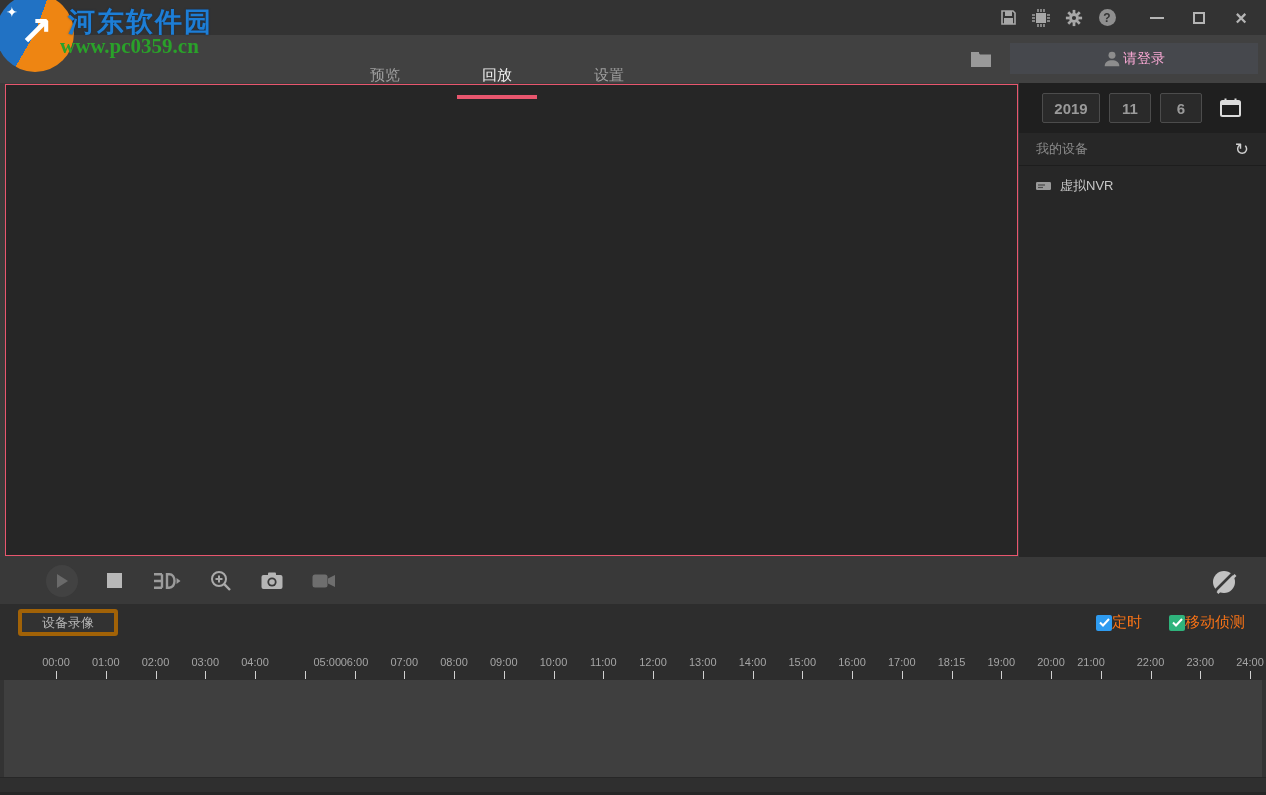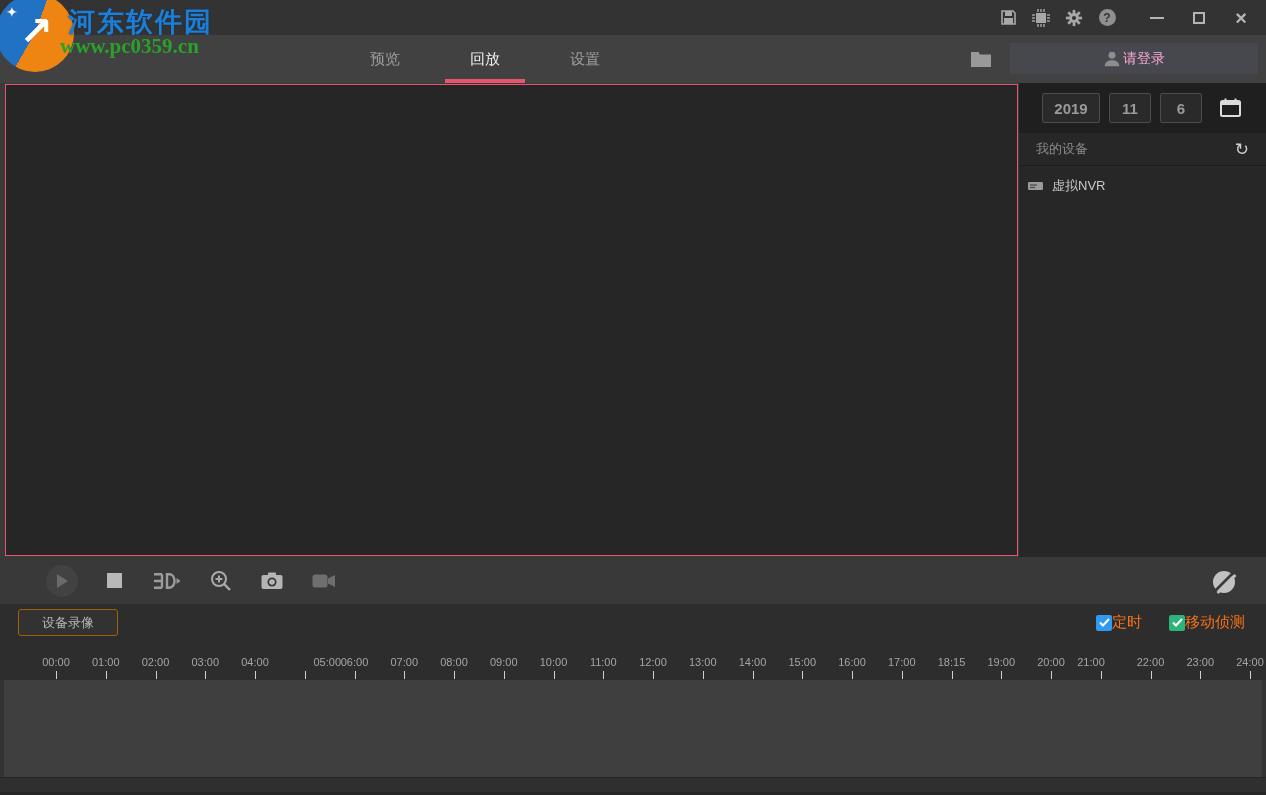--- a/index.html
+++ b/index.html
@@ -24,21 +24,21 @@
              display:flex; align-items:center; justify-content:center; }
   .wm-arrow { color:#ffffff; font-size:40px; font-weight:bold; transform:translate(1px,-2px); }
   .wm-star { position:absolute; left:10px; top:10px; color:#fff; font-size:14px; }
   .wm-name { position:absolute; left:56px; top:4px; width:300px; font-size:27px; font-weight:bold; color:#1d7ed6;
              letter-spacing:2px; text-shadow:0 0 2px rgba(0,40,90,.6);margin-left:12px; }
   .wm-url { position:absolute; left:60px; top:34px; width:300px; font-family:"Liberation Serif","DejaVu Serif",serif;
             font-size:21px; font-weight:bold; color:#2aa12a; }
 
   
   .tabbar { height:48px; background:#414141; position:relative; }
-  .tabs { position:absolute; left:345px; top:0; height:48px; display:flex; gap:20px;justify-content:flex-end; }
+  .tabs { position:absolute; left:345px; top:16px; height:48px; display:flex; gap:32px;justify-content:flex-end; }
   .tab { position:relative; width:80px; height:48px; display:flex; align-items:center; justify-content:center;
          font-size:15px; color:#9f9f9f; cursor:default; }
   .tab.active { color:#efefef; }
   .tab.active .tab-underline { position:absolute; left:0; bottom:0; width:80px; height:4px; background:#e8566e; }
   .folder-btn { position:absolute; left:970px; top:14px; width:22px; height:20px; }
   .login-box { position:absolute; left:1010px; top:8px; width:248px; height:31px; background:#46484d;
                display:flex; align-items:center; justify-content:center; gap:2px; color:#f9a8d4; font-size:14px; }
 
   
   .main { height:474px; display:flex; background:#3a3a3a; }
@@ -46,32 +46,32 @@
   .video { width:1013px; height:472px; background:#262626; border:1px solid #e8566e; }
   .sidebar { width:247px; background:#272727; display:flex; flex-direction:column; }
   .date-row { height:50px; background:#1f1f1f; display:flex; align-items:center; padding-left:23px; gap:9px; }
   .date-box { background:#2a2a2a; border:1px solid #4c4c4c; border-radius:2px; color:#9a9a9a; font-weight:bold;
               font-size:15px; display:flex; align-items:center; justify-content:center; height:30px; }
   .date-box.year { width:58px; } .date-box.md { width:42px; }
   .cal-icon { margin-left:8px; }
   .group-row { height:33px; display:flex; align-items:center; justify-content:space-between; padding:0 17px;
                border-bottom:1px solid #1d1d1d; color:#8a8a8a; font-size:13px; background:#272727; }
   .refresh-glyph { color:#d0d0d0; font-size:17px; cursor:default; }
-  .device-item { height:40px; display:flex; align-items:center; padding-left:8px; gap:8px; color:#c8c8c8; font-size:13px; }
+  .device-item { height:40px; display:flex; align-items:center; padding-left:16px; gap:8px; color:#c8c8c8; font-size:13px; }
 
   
   .controlbar { height:47px; background:#393939; display:flex; align-items:center; padding-left:62px; gap:29px; position:relative; }
   .pc-btn { display:flex; align-items:center; justify-content:center; cursor:default; }
   .play-circle { width:32px; height:32px; border-radius:50%; background:#424242; display:flex; align-items:center; justify-content:center; margin-left:-16px; }
   .stop-square { width:15px; height:15px; background:#b8b8b8; }
   .mute-btn { position:absolute; right:26px; top:8px; }
 
   
   .bottombar { height:37px; background:#2d2d2d; display:flex; align-items:center; position:relative; }
-  .record-btn { margin-left:18px; width:100px; height:27px; background:#323232; border:1px solid #a16207; border-radius:3px;
+  .record-btn { margin-left:18px; width:100px; height:27px; background:#323232; border:4px solid #a16207; border-radius:3px;
                 color:#b5b5b5; font-size:13px; display:flex; align-items:center; justify-content:center; cursor:default; }
   .checks { position:absolute; right:21px; display:flex; gap:27px; align-items:center; }
   .check { display:flex; align-items:center; gap:0; color:#f97316; font-size:15px; }
   .cb { width:16px; height:16px; border-radius:2px; display:flex; align-items:center; justify-content:center; }
   .cb.blue { background:#2e9bf0; } .cb.green { background:#2fb37c; }
 
   
   .timeline-labels { height:30px; background:#2d2d2d; position:relative; }
   .tl-label { position:absolute; bottom:3px; transform:translateX(-50%); color:#a5a5a5; font-size:11px; white-space:nowrap; }
   .timeline-ticks { height:9px; background:#2d2d2d; position:relative; }

